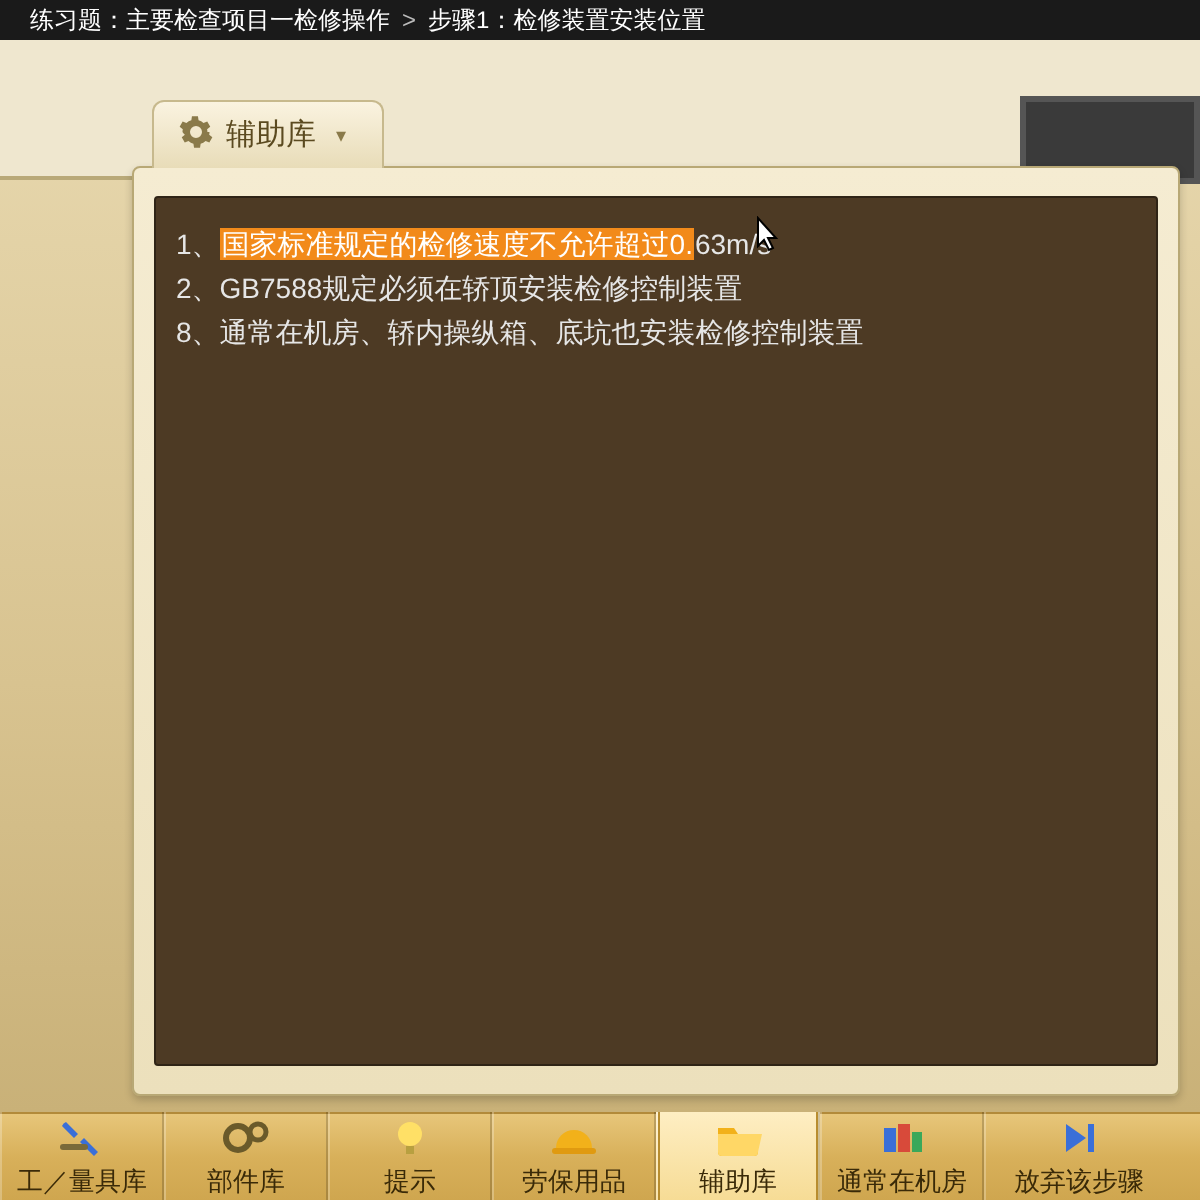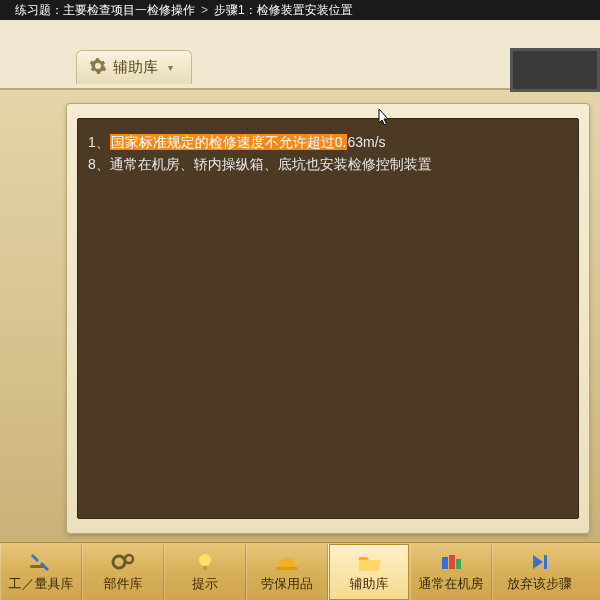--- a/index.html
+++ b/index.html
@@ -5,27 +5,27 @@
   * { margin: 0; padding: 0; box-sizing: border-box; }
   html, body { width: 600px; height: 600px; overflow: hidden; font-family: "Microsoft YaHei", sans-serif; background: #000; }
   .app { width: 600px; height: 600px; display: flex; flex-direction: column; }
   .titlebar { height: 20px; background: #1a1a1a; color: #fff; font-size: 12px; line-height: 20px; padding-left: 15px; white-space: nowrap; overflow: hidden; display: flex; align-items: center; }
   .titlebar .sep { margin: 0 6px; color: #bbb; }
   .stage { flex: 1 1 auto; position: relative; background: linear-gradient(#e8d9b0, #d8c390 60%, #c9b178); }
   .wall-top { position: absolute; left: 0; right: 0; top: 0; height: 70px; background: #efe7cf; border-bottom: 2px solid #b9a978; }
   .frame-r { position: absolute; top: 28px; right: 0; width: 90px; height: 44px; background: #3a3a3a; border: 3px solid #555; }
   .tab { position: absolute; top: 30px; left: 76px; height: 34px; padding: 0 18px 0 12px; background: linear-gradient(#faf3e0, #e8dcb8); border: 1px solid #c7b98d; border-bottom: none; border-radius: 6px 6px 0 0; display: flex; align-items: center; gap: 6px; font-size: 15px; color: #5b4a20; cursor: pointer; z-index: 20; }
   .tab .caret { font-size: 10px; color: #8a7a4a; margin-left: 4px; }
-  .panel { position: absolute; top: 63px; left: 66px; right: 10px; bottom: 8px; background: linear-gradient(#f5ecd2, #ece0bc); border: 1px solid #b8a875; border-radius: 4px; box-shadow: 0 2px 4px rgba(0,0,0,.2); z-index: 10; margin-top: 20px; }
+  .panel { position: absolute; top: 63px; left: 66px; right: 10px; bottom: 8px; background: linear-gradient(#f5ecd2, #ece0bc); border: 1px solid #b8a875; border-radius: 4px; box-shadow: 0 2px 4px rgba(0,0,0,.2); z-index: 10; }
   .panel-inner { position: absolute; top: 14px; left: 10px; right: 10px; bottom: 14px; background: #4d3a24; border: 1px solid #2f2416; border-radius: 2px; color: #e6e6e6; font-size: 14px; padding: 12px 10px; line-height: 22px; }
   .panel-inner .row { white-space: nowrap; }
   .hl { background: #f28a1a; color: #fff; padding: 0 1px; }
   .cursor { position: absolute; top: 88px; left: 378px; width: 14px; height: 20px; z-index: 30; pointer-events: none; }
   .instr { height: 20px; background: #1a1a1a; color: #fff; font-size: 12px; line-height: 20px; padding-left: 4px; }
-  .toolbar { height: 58px; background: linear-gradient(#e7c67a, #d8b05a 50%, #cfa64f); border-top: 1px solid #b28a3a; display: flex; align-items: flex-end; }
+  .toolbar { height: 44px; background: linear-gradient(#e7c67a, #d8b05a 50%, #cfa64f); border-top: 1px solid #b28a3a; display: flex; align-items: center; }
   .tbtn { flex: 0 0 auto; height: 56px; width: 82px; display: flex; flex-direction: column; align-items: center; justify-content: center; gap: 2px; border-right: 1px solid rgba(0,0,0,.18); border-left: 1px solid rgba(255,255,255,.25); font-size: 13px; color: #3a2a08; cursor: pointer; }
   .tbtn.sel { background: linear-gradient(#fff0c8, #f5d98e); box-shadow: inset 0 0 0 1px #b88d2f; }
   .tbtn .ico { width: 26px; height: 22px; display: flex; align-items: center; justify-content: center; }
   .tbtn:last-child { border-right: none; }
 </style>
 </head>
 <body>
 
 <div class="app">
 
@@ -48,20 +48,21 @@
       </span>
       <span>辅助库</span>
       <span class="caret">▾</span>
     </div>
 
     <div class="panel">
       <div class="panel-inner">
         <div class="row">
           <span>1、</span><span class="hl">国家标准规定的检修速度不允许超过0.</span><span>63m/s</span>
         </div>
+        <div class="row">2、GB7588规定必须在轿顶安装检修控制装置</div>
         <div class="row">8、通常在机房、轿内操纵箱、底坑也安装检修控制装置</div>
       </div>
     </div>
 
     <div class="cursor">
       <svg width="14" height="20" viewBox="0 0 14 20">
           <path fill="#fff" stroke="#000" stroke-width="1" d="M1 1l0 14 3-3 2.5 5 2-1-2.5-5 4 0z"></path>
         </svg>
     </div>
   </div>

